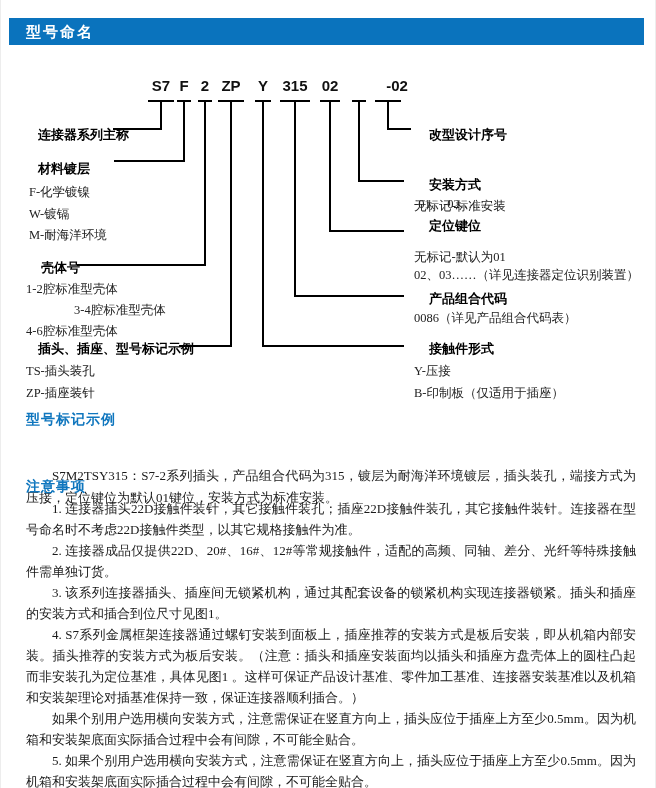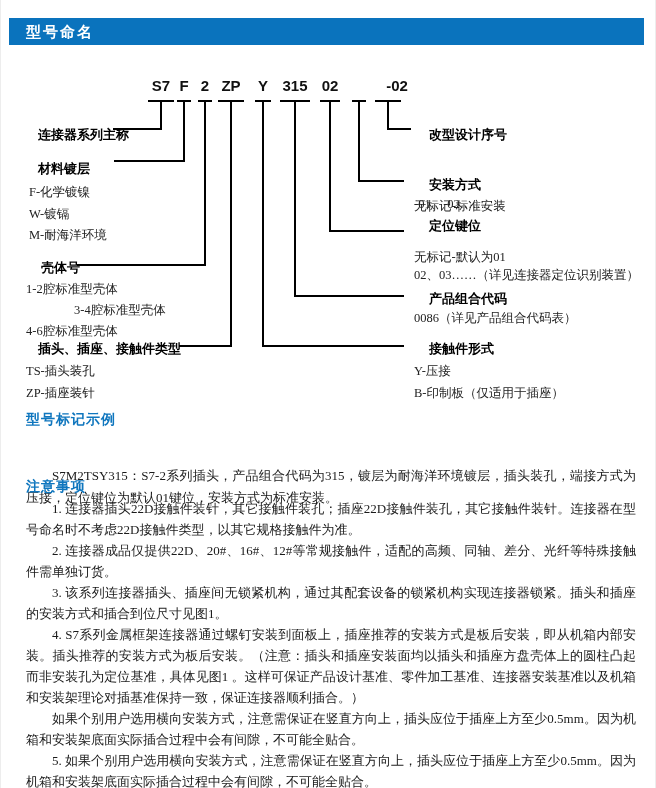--- a/index.html
+++ b/index.html
@@ -86,21 +86,21 @@
       <div class="hline" style="left: 386px; top: 128px; width: 24px; height: 2px;"></div>
       <div class="d-title" style="left: 25px; top: 126px;">连接器系列主称</div>
       <div class="d-title" style="left: 25px; top: 160px;">材料镀层</div>
       <div class="d-item" style="left: 28px; top: 184px;">F-化学镀镍</div>
       <div class="d-item" style="left: 28px; top: 206px;">W-镀镉</div>
       <div class="d-item" style="left: 28px; top: 227px;">M-耐海洋环境</div>
       <div class="d-title" style="left: 28px; top: 259px;">壳体号</div>
       <div class="d-item" style="left: 25px; top: 281px;">1-2腔标准型壳体</div>
       <div class="d-item" style="left: 25px; top: 302px; margin-left: 48px;">3-4腔标准型壳体</div>
       <div class="d-item" style="left: 25px; top: 323px;">4-6腔标准型壳体</div>
-      <div class="d-title" style="left: 25px; top: 340px;">插头、插座、接触件类型</div>
+      <div class="d-title" style="left: 25px; top: 340px;">插头、插座、型号标记示例</div>
       <div class="d-item" style="left: 25px; top: 363px;">TS-插头装孔</div>
       <div class="d-item" style="left: 25px; top: 385px;">ZP-插座装针</div>
       <div class="d-title" style="left: 416px; top: 126px;">改型设计序号</div>
       <div class="d-item" style="left: 413px; top: 148px; margin-top: 48px;">-01、-02……</div>
       <div class="d-title" style="left: 416px; top: 176px;">安装方式</div>
       <div class="d-item" style="left: 413px; top: 198px;">无标记-标准安装</div>
       <div class="d-title" style="left: 416px; top: 217px;">定位键位</div>
       <div class="d-item" style="left: 413px; top: 249px;">无标记-默认为01</div>
       <div class="d-item" style="left: 413px; top: 267px;">02、03……（详见连接器定位识别装置）</div>
       <div class="d-title" style="left: 416px; top: 290px;">产品组合代码</div>

